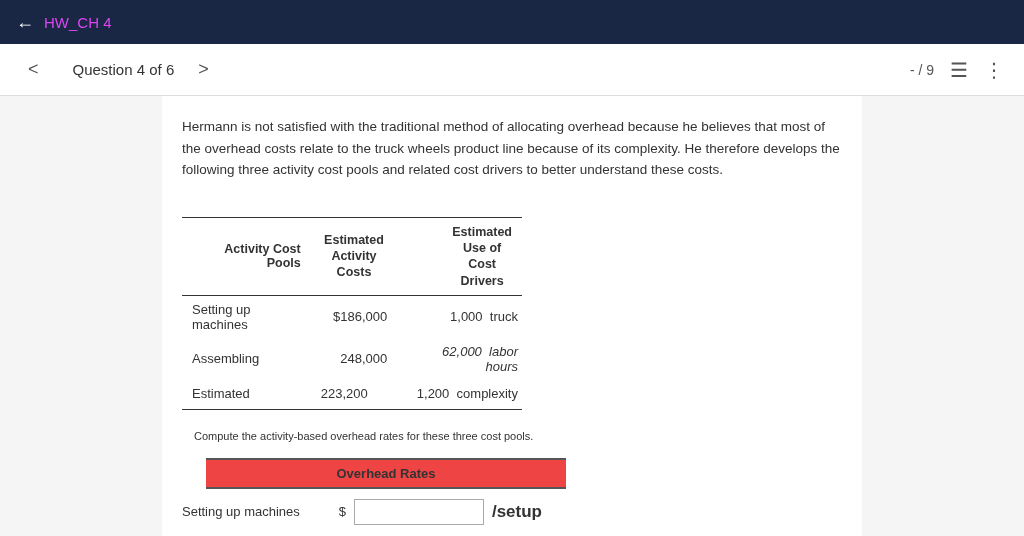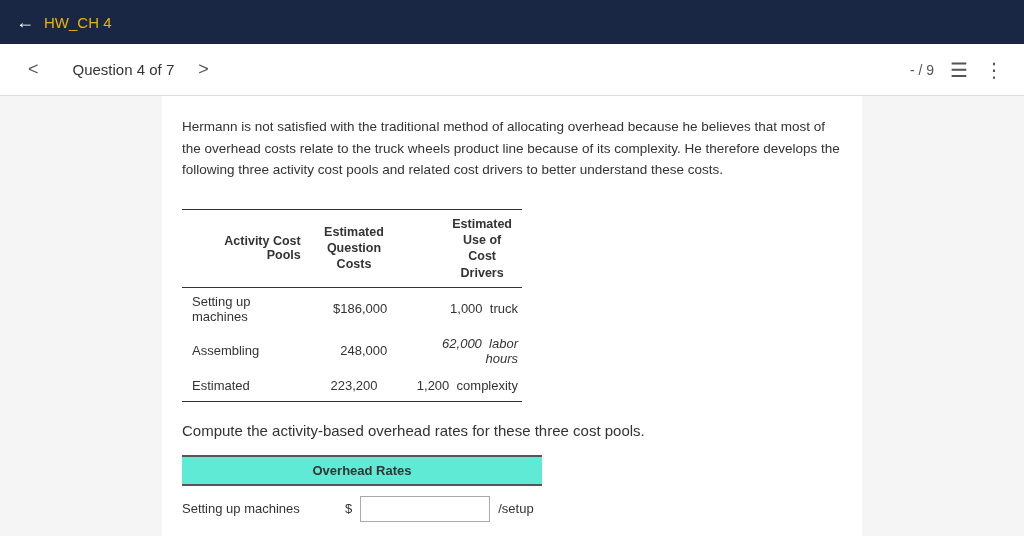--- a/index.html
+++ b/index.html
@@ -16,21 +16,21 @@
       gap: 10px;
     }
     .topbar-back-arrow {
       font-size: 18px;
       cursor: pointer;
       color: white;
     }
     .topbar-title {
       font-size: 15px;
       font-weight: 500;
-      color: #eab308;
+      color: #d946ef;
     }
 
     
     .subheader {
       background: white;
       border-bottom: 1px solid #ddd;
       height: 52px;
       display: flex;
       align-items: center;
       padding: 0 20px;
@@ -72,21 +72,21 @@
       margin: 0 auto;
       padding: 20px 20px;
       background: white;
       min-height: calc(536px - 96px);
     }
 
     .intro-text {
       font-size: 13.5px;
       line-height: 1.6;
       color: #333;
-      margin-bottom: 28px;
+      margin-bottom: 36px;
     }
 
     
     .cost-table {
       border-collapse: collapse;
       width: 340px;
       margin-bottom: 20px;
       font-size: 13px;
     }
     .cost-table th {
@@ -104,55 +104,58 @@
     .cost-table tbody tr:last-child td {
       border-bottom: 1px solid #333;
       padding-bottom: 8px;
     }
     .cost-table thead th:nth-child(2) {
       text-align: center;
     }
     .col-activity { width: 150px; }
 
     .compute-text {
-      font-size: 15px;
+      font-size: 11px;
       color: #333;
       margin-bottom: 16px;
+      margin-left: 12px;
     }
     .rate-dollar {
       font-size: 13px;
     }
     .rate-input {
       border: 1px solid #aaa;
       width: 130px;
       height: 26px;
       padding: 2px 6px;
       font-size: 13px;
       background: white;
       outline: none;
     }
     .rate-unit {
-      font-size: 13px;
-      color: #333;
+      font-size: 17px;
+      color: #333;
+      font-weight: bold;
     }
 
     
     .rates-section {
       margin-bottom: 20px;
     }
     .rates-header-row {
-      background: #5eead4;
+      background: #ef4444;
       border-top: 2px solid #555;
       border-bottom: 2px solid #555;
       text-align: center;
       font-weight: 600;
       padding: 6px 0;
       width: 360px;
       font-size: 13px;
       margin-bottom: 0;
+      margin-left: 24px;
     }
     .rates-rows-wrapper {
       width: 360px;
     }
     .rate-row-item {
       display: flex;
       align-items: center;
       padding: 10px 0;
       gap: 8px;
       border-bottom: none;
@@ -165,38 +168,38 @@
 </head>
 <body>
 
 <div class="topbar">
   <span class="topbar-back-arrow">←</span>
   <span class="topbar-title">HW_CH 4</span>
 </div>
 
 <div class="subheader">
   <button class="nav-arrow">&lt;</button>
-  <span class="question-label">Question 4 of 7</span>
+  <span class="question-label">Question 4 of 6</span>
   <button class="nav-arrow">&gt;</button>
   <div class="spacer"></div>
   <span class="score-label">- / 9</span>
   <span class="list-icon">☰</span>
   <span class="more-icon">⋮</span>
 </div>
 
 <div class="content-area">
 
   <p class="intro-text">Hermann is not satisfied with the traditional method of allocating overhead because he believes that most of the overhead costs relate to the truck wheels product line because of its complexity. He therefore develops the following three activity cost pools and related cost drivers to better understand these costs.</p>
 
   <table class="cost-table">
     <thead>
       <tr>
         <th class="col-activity">Activity Cost Pools</th>
         <th style="text-align:center; width:90px;">
-          <span style="display:block; line-height:1.3;">Estimated Question Costs</span>
+          <span style="display:block; line-height:1.3;">Estimated Activity Costs</span>
         </th>
         <th style="text-align:center; width:120px;">
           <span style="display:block; line-height:1.3;margin-left:45px;">Estimated Use of Cost Drivers</span>
         </th>
       </tr>
     </thead>
     <tbody>
       <tr>
         <td>Setting up machines</td>
         <td style="text-align:right;">$186,000</td>
@@ -206,21 +209,21 @@
       </tr>
       <tr>
         <td>Assembling</td>
         <td style="text-align:right;">248,000</td>
         <td style="text-align:right; padding-right:4px;font-style:italic;">
           <span>62,000</span>&nbsp;&nbsp;<span>labor hours</span>
         </td>
       </tr>
       <tr>
         <td>Estimated</td>
-        <td style="text-align:center;">223,200</td>
+        <td style="text-align:left;">223,200</td>
         <td style="text-align:right; padding-right:4px;">
           <span>1,200</span>&nbsp;&nbsp;<span>complexity</span>
         </td>
       </tr>
     </tbody>
   </table>
 
   <p class="compute-text">Compute the activity-based overhead rates for these three cost pools.</p>
 
   <div class="rates-section">

